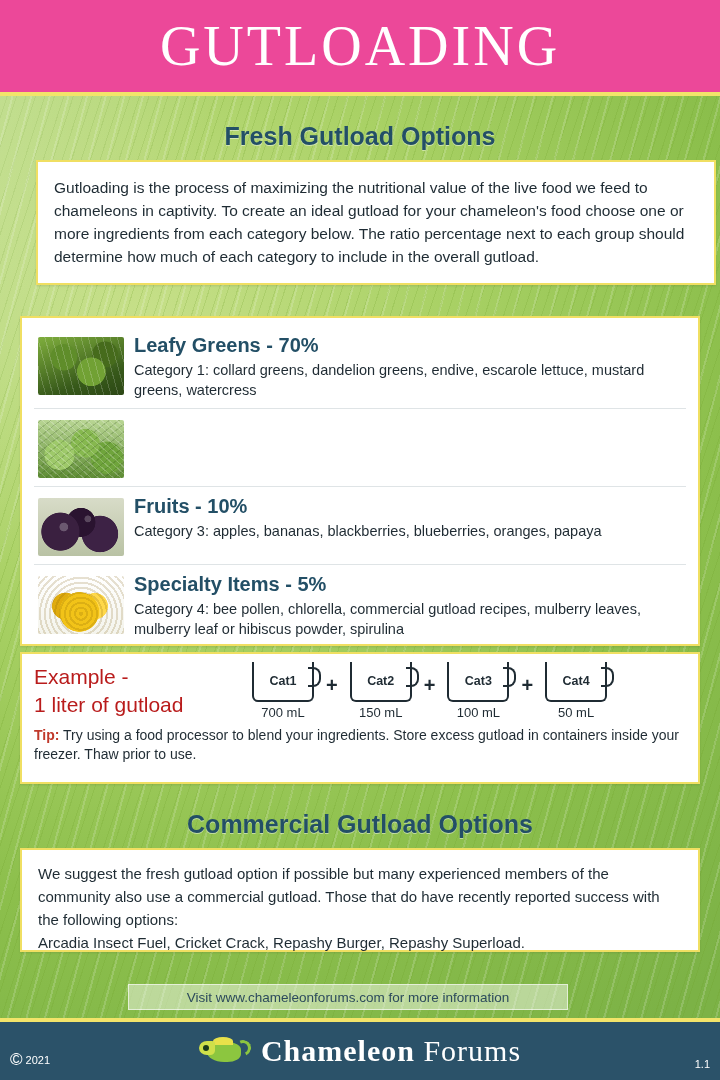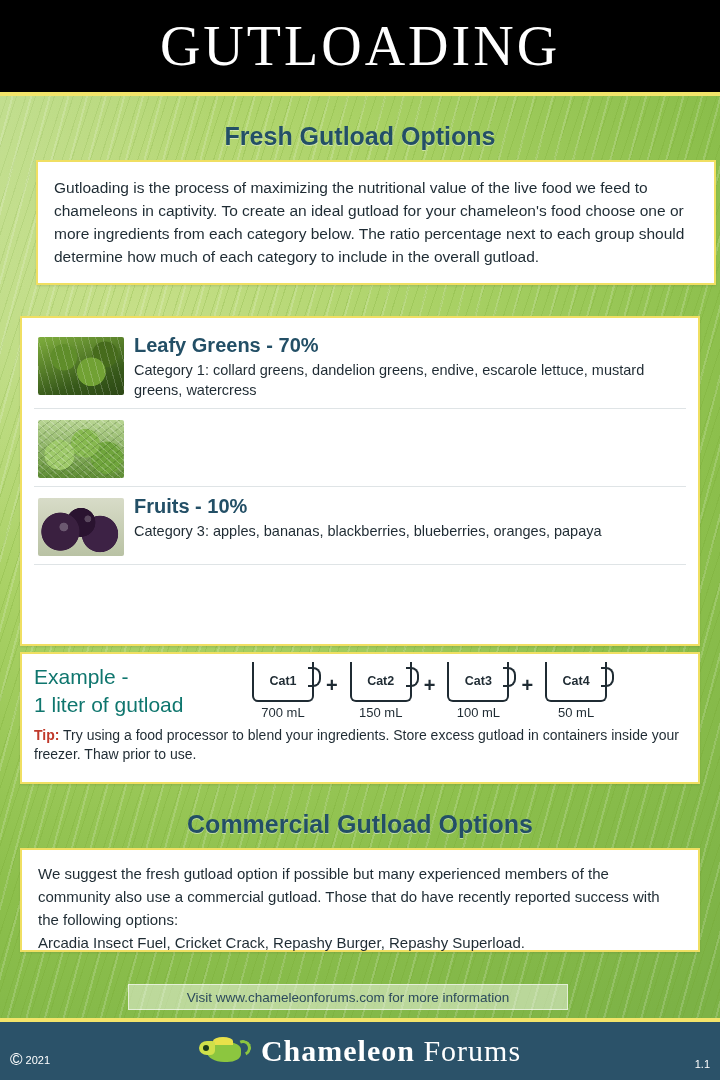--- a/index.html
+++ b/index.html
@@ -27,21 +27,21 @@
         rgba(110,160,40,0.20) 0px, rgba(110,160,40,0.20) 1px,
         rgba(0,0,0,0.00) 1px, rgba(0,0,0,0.00) 9px),
       radial-gradient(120% 80% at 20% 30%, #c7e08a 0%, #a9d165 35%, #8cbf4c 68%, #7cb246 100%);
   }
 
   .page { position: relative; width: 720px; height: 1080px; }
 
   
   .header {
     position: absolute; left: 0; top: 0; width: 720px; height: 96px;
-    background: #000000;
+    background: #ec4899;
     border-bottom: 4px solid #f2e46a;
     display: flex; align-items: center; justify-content: center;
   }
   .header-title {
     font-family: "Liberation Serif", serif;
     color: #ffffff;
     font-size: 56px;
     letter-spacing: 3px;
     line-height: 1;
     font-weight: 400;
@@ -158,21 +158,21 @@
     margin-top: 2px;
   }
 
   
   .example {
     position: absolute; left: 20px; top: 652px; width: 680px; height: 132px;
     padding: 8px 12px;
   }
   .ex-top { display: flex; align-items: center; }
   .ex-label {
-    color: #0f766e;
+    color: #b91c1c;
     font-size: 21px;
     line-height: 28px;
     width: 210px;
     flex: 0 0 210px;
   }
   .cups { display: flex; align-items: flex-start; flex: 1 1 auto; }
   .cup-group { text-align: center; width: 78px; }
   .cup {
     position: relative;
     width: 62px; height: 40px;
@@ -335,20 +335,27 @@
     </div>
 
     <div class="cat-row">
       <div class="cat-thumb thumb-berries"></div>
       <div class="cat-text">
         <div class="cat-title">Fruits - 10%</div>
         <div class="cat-desc">Category 3: apples, bananas, blackberries, blueberries, oranges, papaya</div>
       </div>
     </div>
 
+    <div class="cat-row last">
+      <div class="cat-thumb thumb-pollen"></div>
+      <div class="cat-text">
+        <div class="cat-title">Specialty Items - 5%</div>
+        <div class="cat-desc">Category 4: bee pollen, chlorella, commercial gutload recipes, mulberry leaves, mulberry leaf or hibiscus powder, spirulina</div>
+      </div>
+    </div>
 
   </div>
 
   <div class="card example">
     <div class="ex-top">
       <div class="ex-label">
         <div>Example -</div>
         <div>1 liter of gutload</div>
       </div>
 

